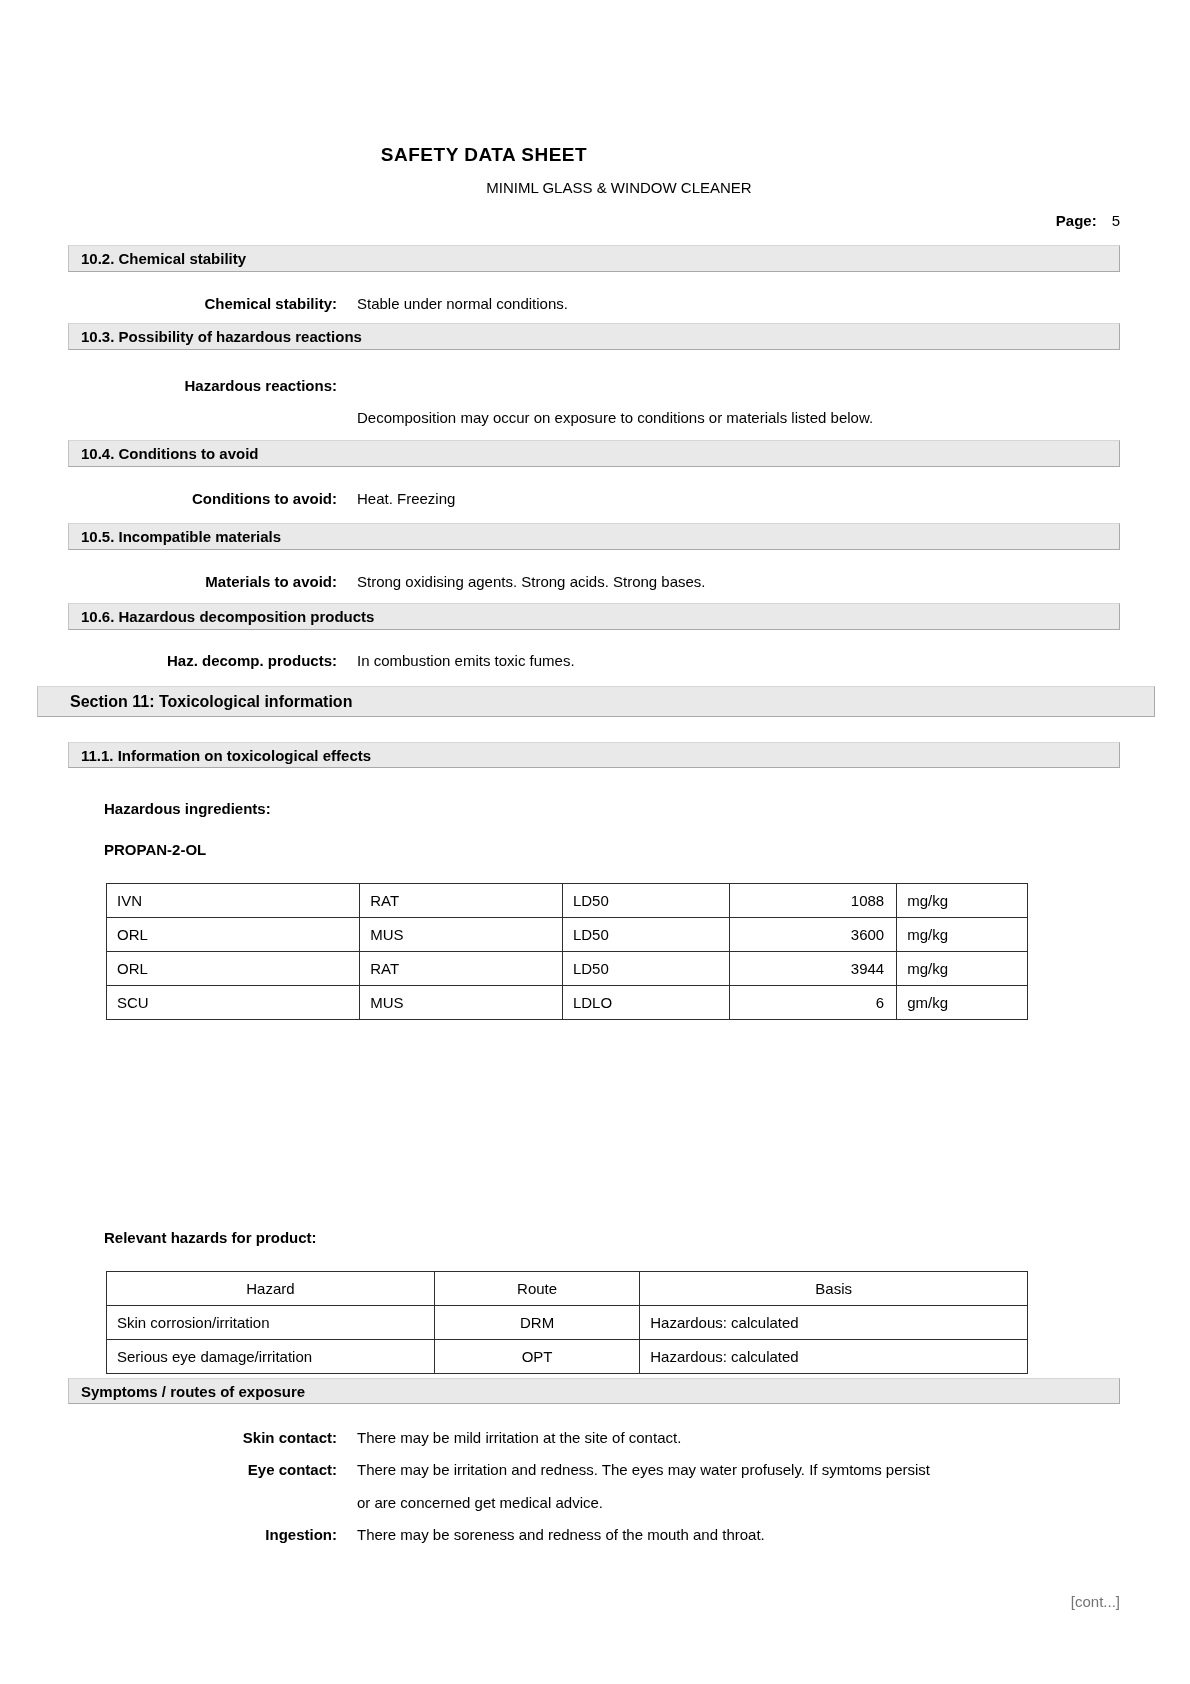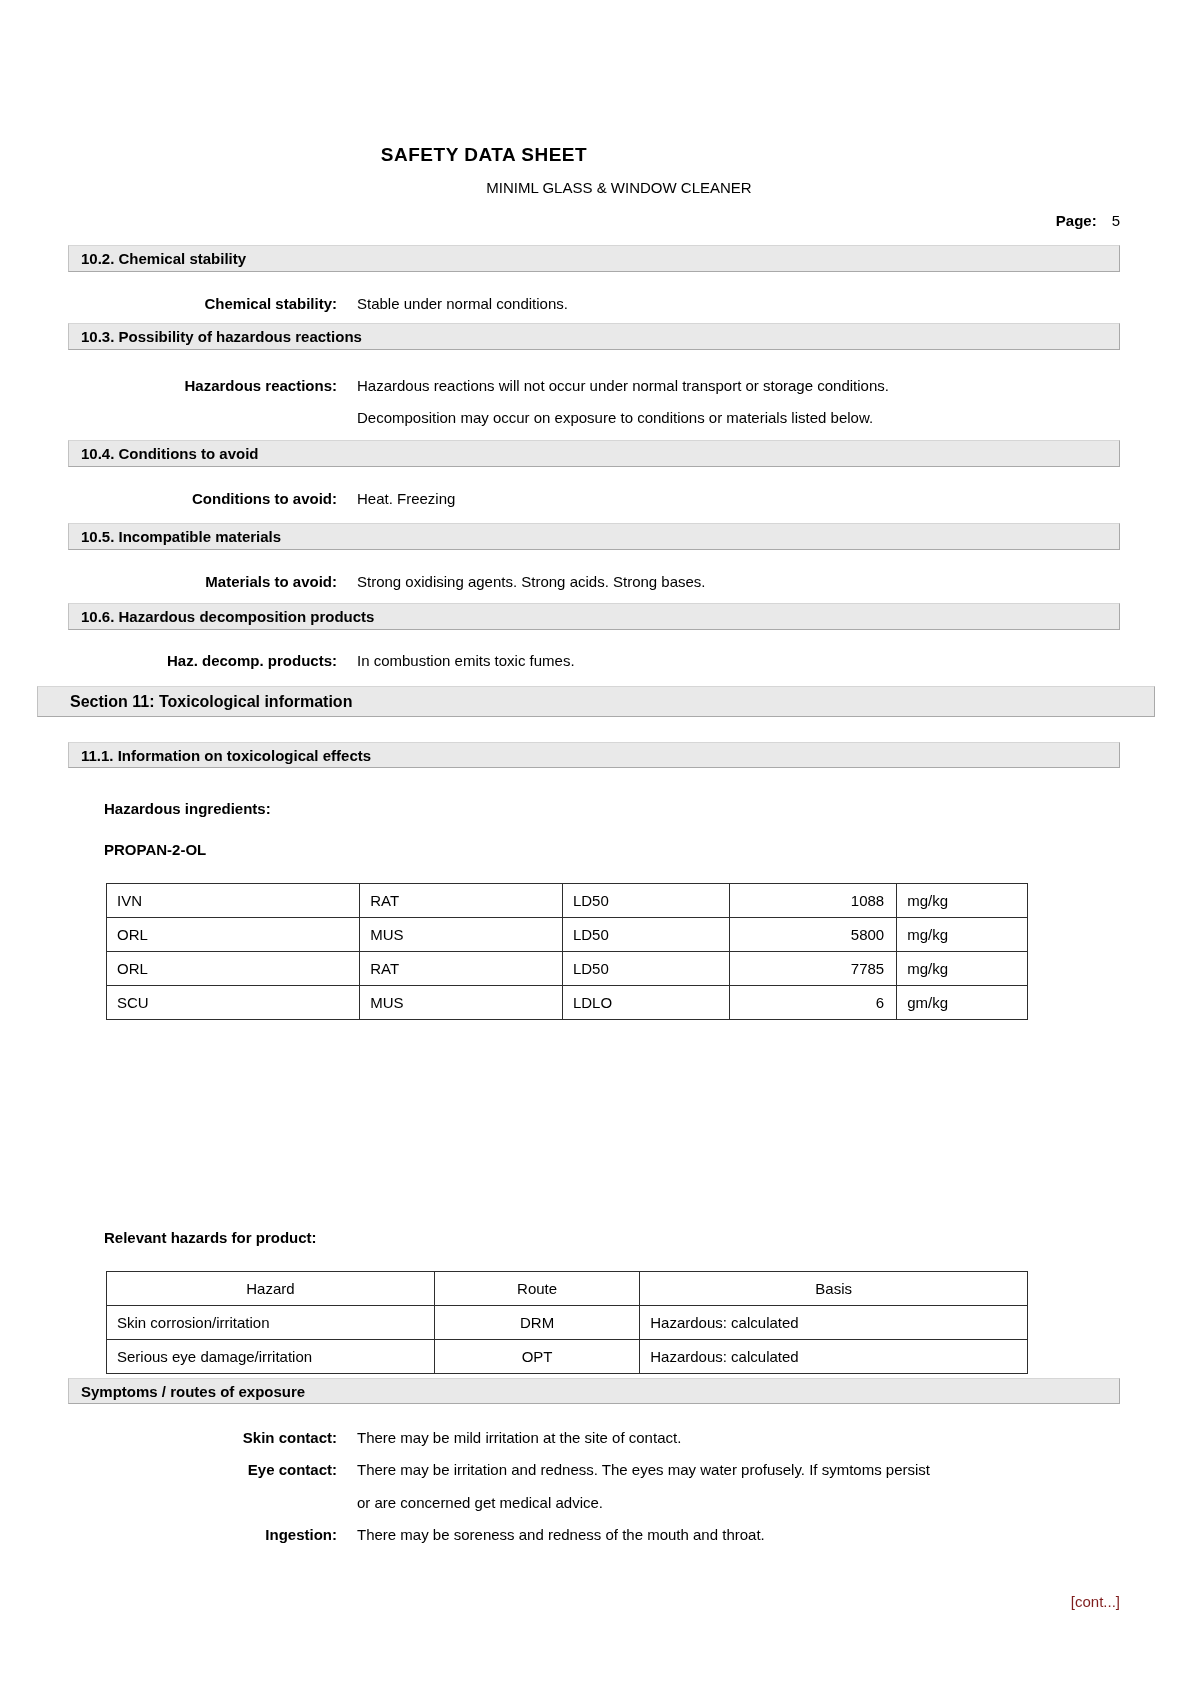--- a/index.html
+++ b/index.html
@@ -29,42 +29,41 @@
 
   table.doc { position:absolute; border-collapse:collapse; table-layout:fixed;
               font-size:15px; background:#fff;margin-top:16px; }
   table.doc td, table.doc th { border:1px solid #2e2e2e; padding:0 10px; height:33px;
               font-weight:400; overflow:hidden; white-space:nowrap; text-align:left; }
   table.doc th { text-align:center; }
   #tox-table td.num { text-align:right; padding-right:12px; }
   #hazards-table td.center { text-align:center; }
 
   .cont-marker { position:absolute; top:1593px; left:0; width:1120px; text-align:right;
-                 font-size:15px; color:#7f1d1d; }
+                 font-size:15px; color:#737373; }
 </style>
 </head>
 <body>
 
 <div class="page">
 
   <div class="doc-title">SAFETY DATA SHEET</div>
   <div class="doc-subtitle">MINIML GLASS &amp; WINDOW CLEANER</div>
   <div class="page-line">
     <span class="plbl">Page:</span><span class="pnum">5</span>
   </div>
 
   <div class="bar" style="top:245px">10.2. Chemical stability</div>
 
   <div class="lbl" style="top:295px">Chemical stability:</div>
   <div class="val" style="top:295px">Stable under normal conditions.</div>
 
   <div class="bar" style="top:323px">10.3. Possibility of hazardous reactions</div>
 
   <div class="lbl" style="top:377px">Hazardous reactions:</div>
-  <div class="val" style="top:377px">Hazardous reactions will not occur under normal transport or storage conditions.</div>
   <div class="val" style="top:409px">Decomposition may occur on exposure to conditions or materials listed below.</div>
 
   <div class="bar" style="top:440px">10.4. Conditions to avoid</div>
 
   <div class="lbl" style="top:490px">Conditions to avoid:</div>
   <div class="val" style="top:490px">Heat. Freezing</div>
 
   <div class="bar" style="top:523px">10.5. Incompatible materials</div>
 
   <div class="lbl" style="top:573px">Materials to avoid:</div>
@@ -95,28 +94,28 @@
         <td>IVN</td>
         <td>RAT</td>
         <td>LD50</td>
         <td class="num">1088</td>
         <td>mg/kg</td>
       </tr>
       <tr>
         <td>ORL</td>
         <td>MUS</td>
         <td>LD50</td>
-        <td class="num">5800</td>
+        <td class="num">3600</td>
         <td>mg/kg</td>
       </tr>
       <tr>
         <td>ORL</td>
         <td>RAT</td>
         <td>LD50</td>
-        <td class="num">7785</td>
+        <td class="num">3944</td>
         <td>mg/kg</td>
       </tr>
       <tr>
         <td>SCU</td>
         <td>MUS</td>
         <td>LDLO</td>
         <td class="num">6</td>
         <td>gm/kg</td>
       </tr>
     </tbody>

